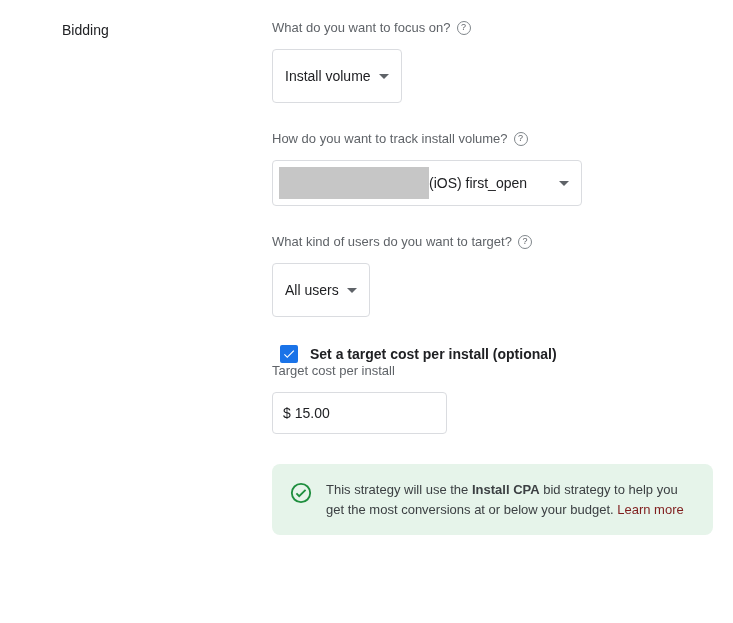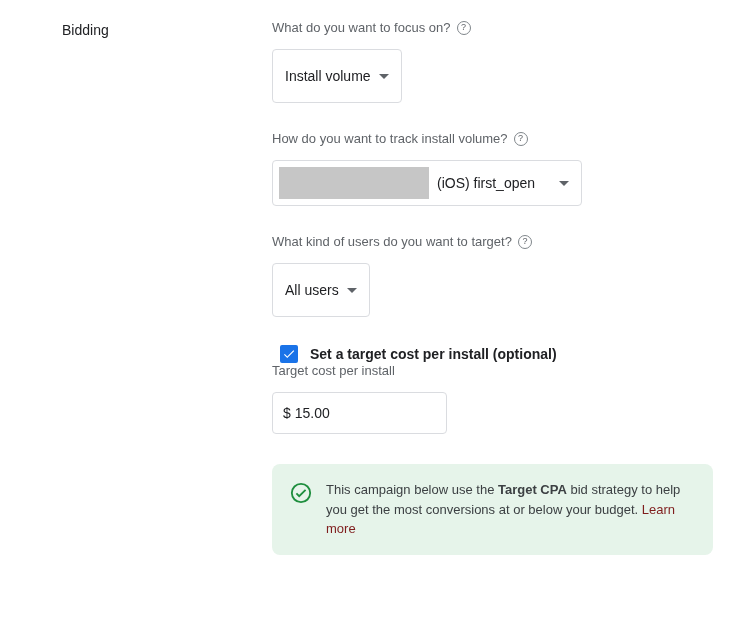--- a/index.html
+++ b/index.html
@@ -78,21 +78,20 @@
       border-top: 5px solid #5f6368;
     }
     .dropdown-wide {
       width: 310px;
       justify-content: space-between;
       padding: 6px 12px 6px 6px;
     }
     .dropdown-wide .value-wrap {
       display: flex;
       align-items: center;
-      gap: 8px;
       flex: 1;
     }
     .redacted-box {
       width: 150px;
       height: 32px;
       background: #c6c6c6;
       flex-shrink: 0;
     }
     .dropdown-wide-text {
       font-size: 14px;
@@ -221,18 +220,18 @@
       </div>
       <input type="text" class="text-input" value="$ 15.00" style="">
     </div>
 
     <div class="info-box">
       <svg class="info-icon" viewBox="0 0 24 24">
         <circle cx="12" cy="12" r="10" fill="none" stroke="#1e8e3e" stroke-width="2"></circle>
         <path fill="none" stroke="#1e8e3e" stroke-width="2" d="M7 12.5l3 3 7-7"></path>
       </svg>
       <div class="info-text">
-        <span>This campaign below use the </span><strong>Target CPA</strong><span> bid strategy to help you get the most conversions at or below your budget. </span><span class="info-link">Learn more</span>
+        <span>This strategy will use the </span><strong>Install CPA</strong><span> bid strategy to help you get the most conversions at or below your budget. </span><span class="info-link">Learn more</span>
       </div>
     </div>
 
   </div>
 </div>
 
 </body></html>

